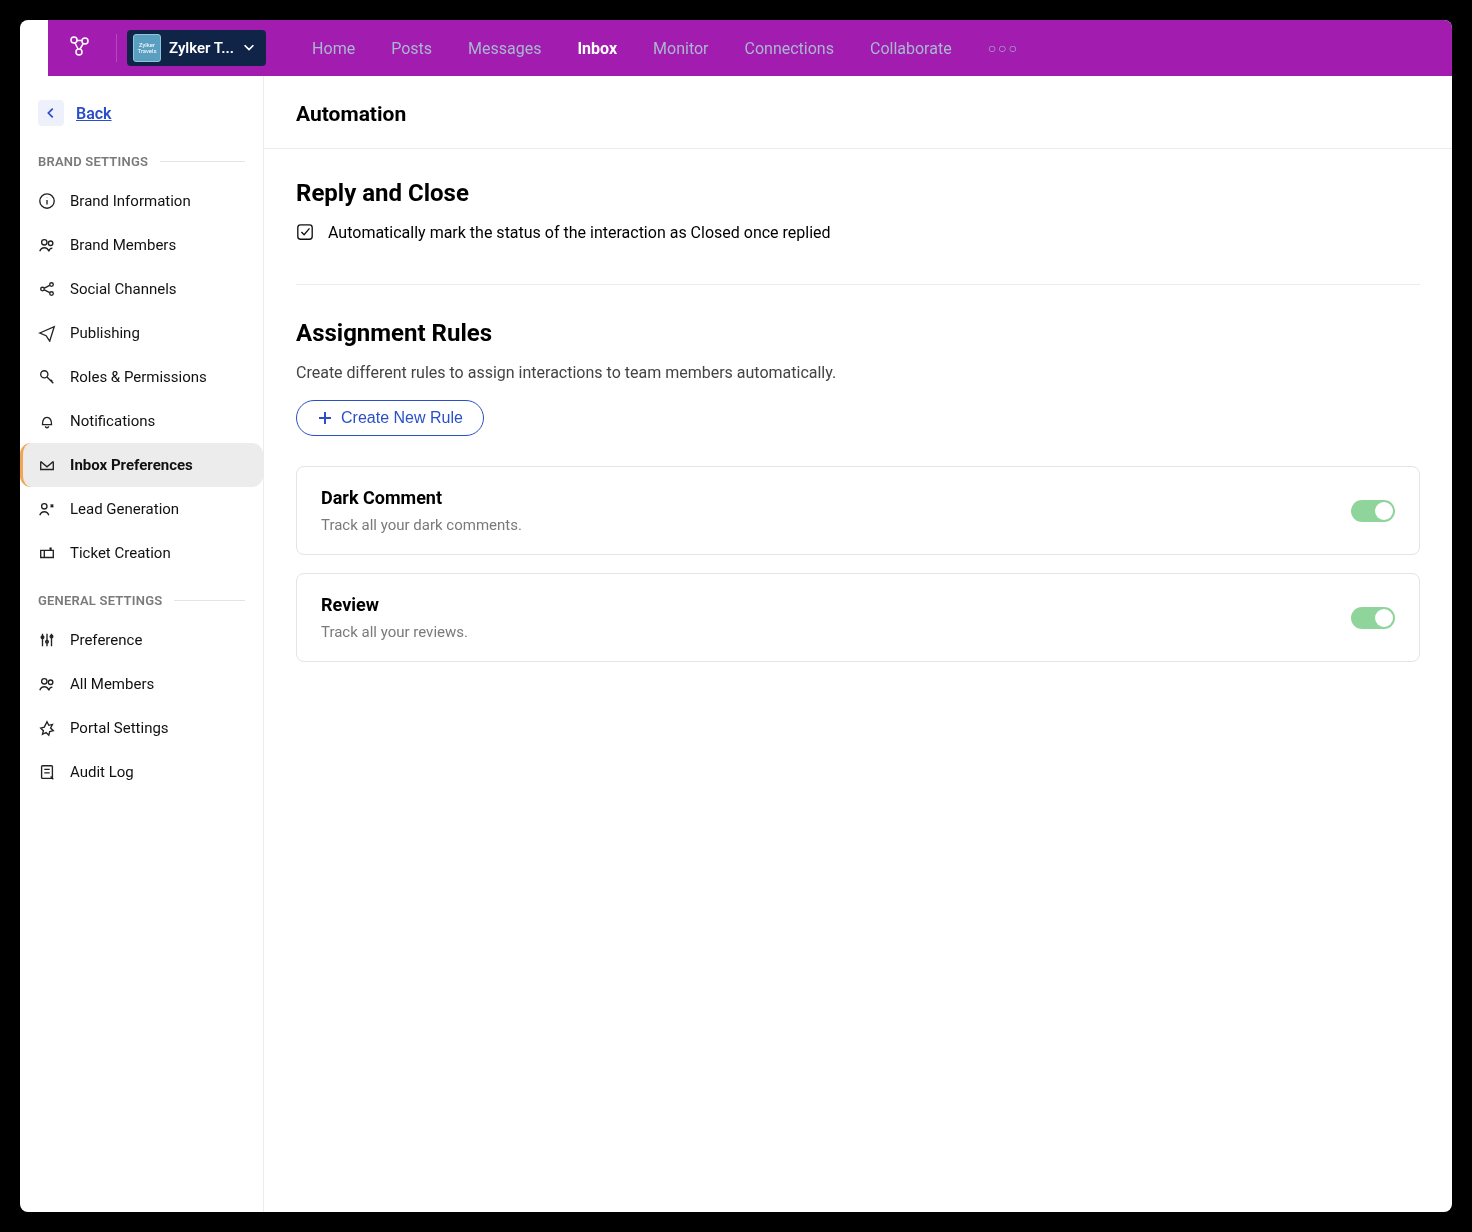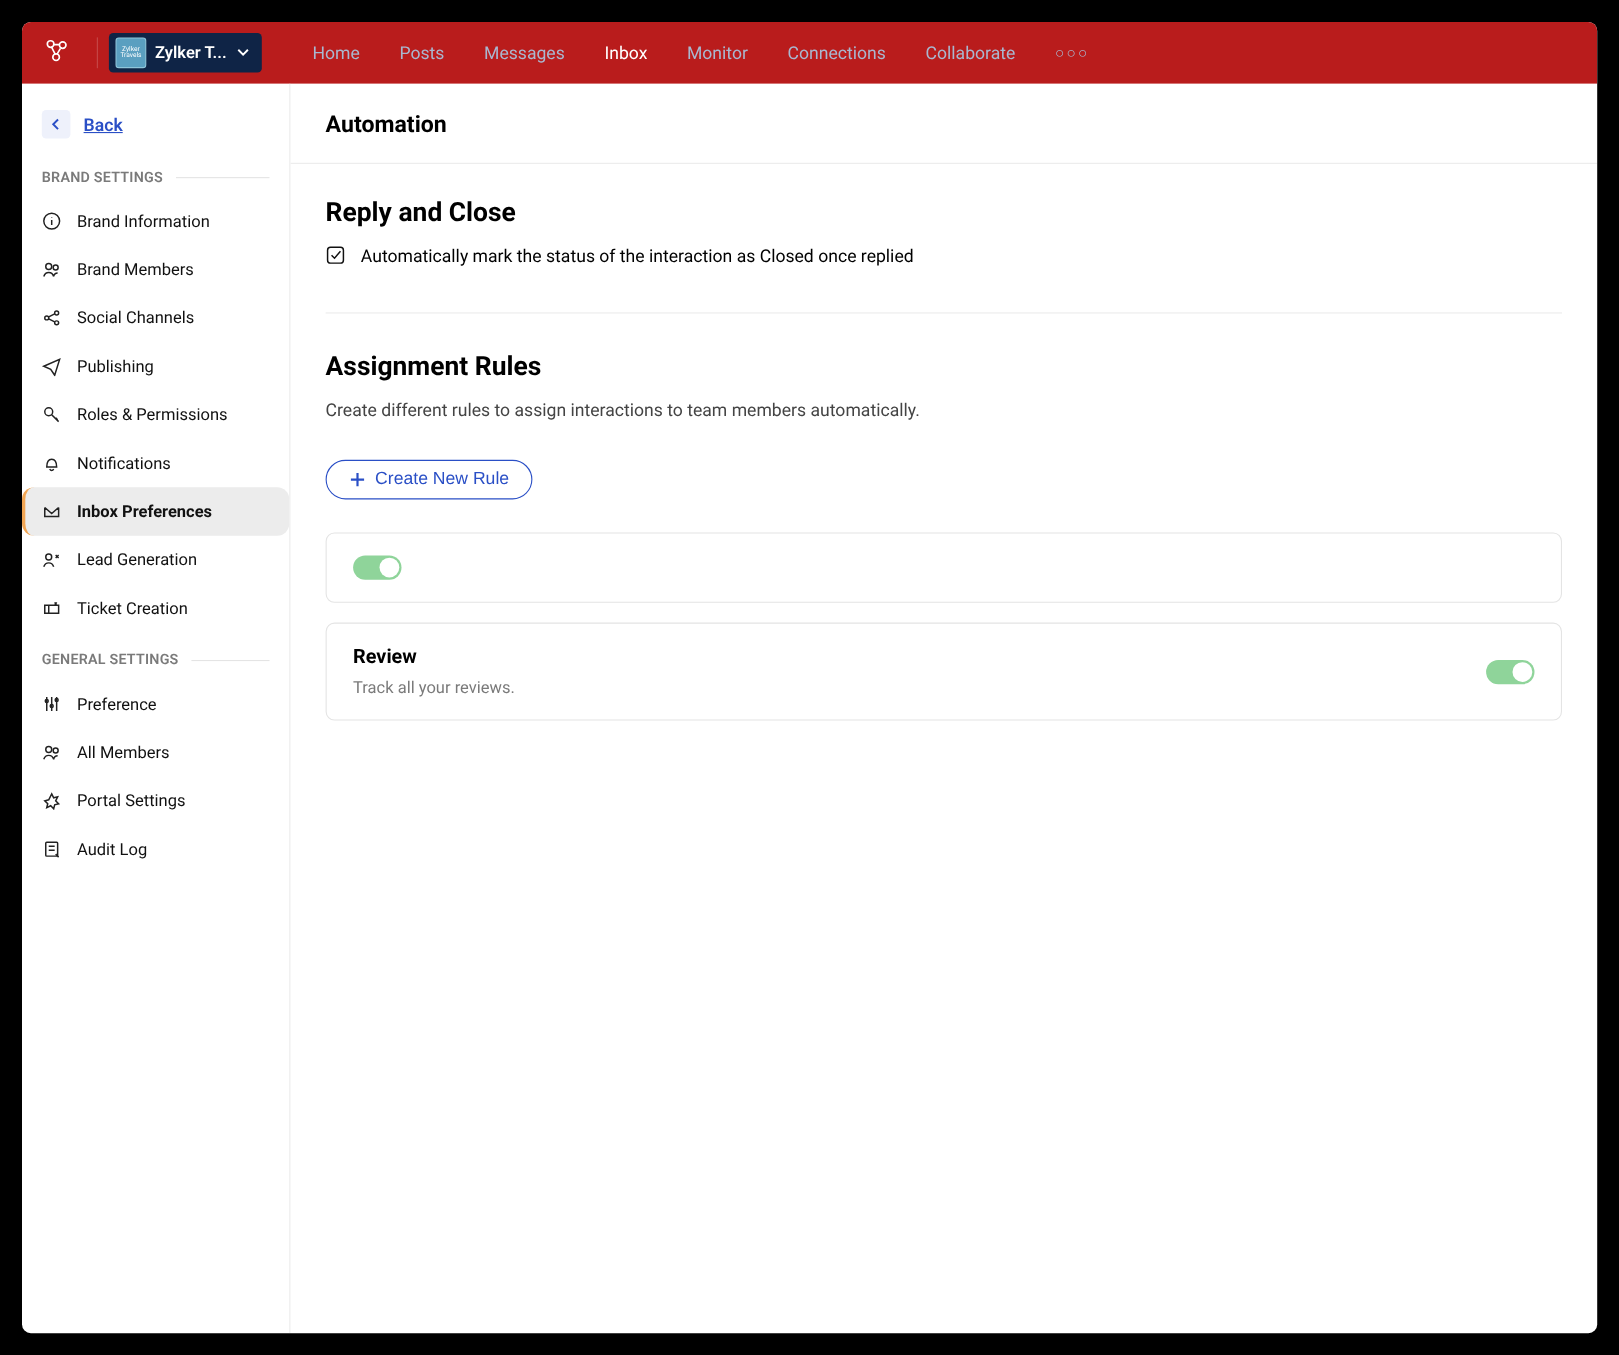--- a/index.html
+++ b/index.html
@@ -13,25 +13,26 @@
     .window {
       background: #fff;
       width: 100%;
       height: 100%;
       border-radius: 8px;
       overflow: hidden;
       display: flex;
       flex-direction: column;
     }
     .topbar {
-      background: #b91c1c;
+      background: #a21caf;
       height: 56px;
       display: flex;
       align-items: center;
       padding: 17px 14px;
+      margin-left: 28px;
     }
     .app-icon {
       color: #fff;
       margin-right: 12px;
       margin-left: 4px;
     }
     .divider-v {
       width: 1px;
       height: 28px;
       background: rgba(255,255,255,0.2);
@@ -66,21 +67,21 @@
     .topnav {
       display: flex;
       gap: 36px;
       margin-left: 46px;
     }
     .topnav-item {
       color: #a9b7cf;
       font-size: 16px;
       cursor: pointer;
     }
-    .topnav-item.active { color: #fff; font-weight: 400; }
+    .topnav-item.active { color: #fff; font-weight: 700; }
     .more-menu {
       color: #a9b7cf;
       margin-left: 36px;
       letter-spacing: 2px;
       cursor: pointer;
       font-size: 14px;
     }
     .body {
       display: flex;
       flex: 1;
@@ -190,21 +191,20 @@
       gap: 8px;
       border: 1.5px solid #2a4fc6;
       color: #2a4fc6;
       background: #fff;
       border-radius: 24px;
       padding: 8px 20px;
       font-size: 16px;
       font-weight: 500;
       cursor: pointer;
       margin-bottom: 30px;
-      margin-top: 18px;
     }
     .rule-card {
       border: 1px solid #e4e4e4;
       border-radius: 8px;
       padding: 20px 24px;
       display: flex;
       align-items: center;
       justify-content: space-between;
       margin-bottom: 18px;
     }
@@ -395,20 +395,24 @@
         <div class="section-sub">Create different rules to assign interactions to team members automatically.</div>
         <button class="create-btn">
           <svg width="16" height="16" viewBox="0 0 16 16" fill="none" stroke="currentColor" stroke-width="2">
               <path d="M8 2v12M2 8h12"></path>
             </svg>
           <span>Create New Rule</span>
         </button>
 
 
         <div class="rule-card">
+          <div>
+            <div class="rule-title">Dark Comment</div>
+            <div class="rule-desc">Track all your dark comments.</div>
+          </div>
           <div class="toggle"></div>
         </div>
 
         <div class="rule-card">
           <div>
             <div class="rule-title">Review</div>
             <div class="rule-desc">Track all your reviews.</div>
           </div>
           <div class="toggle"></div>
         </div>

